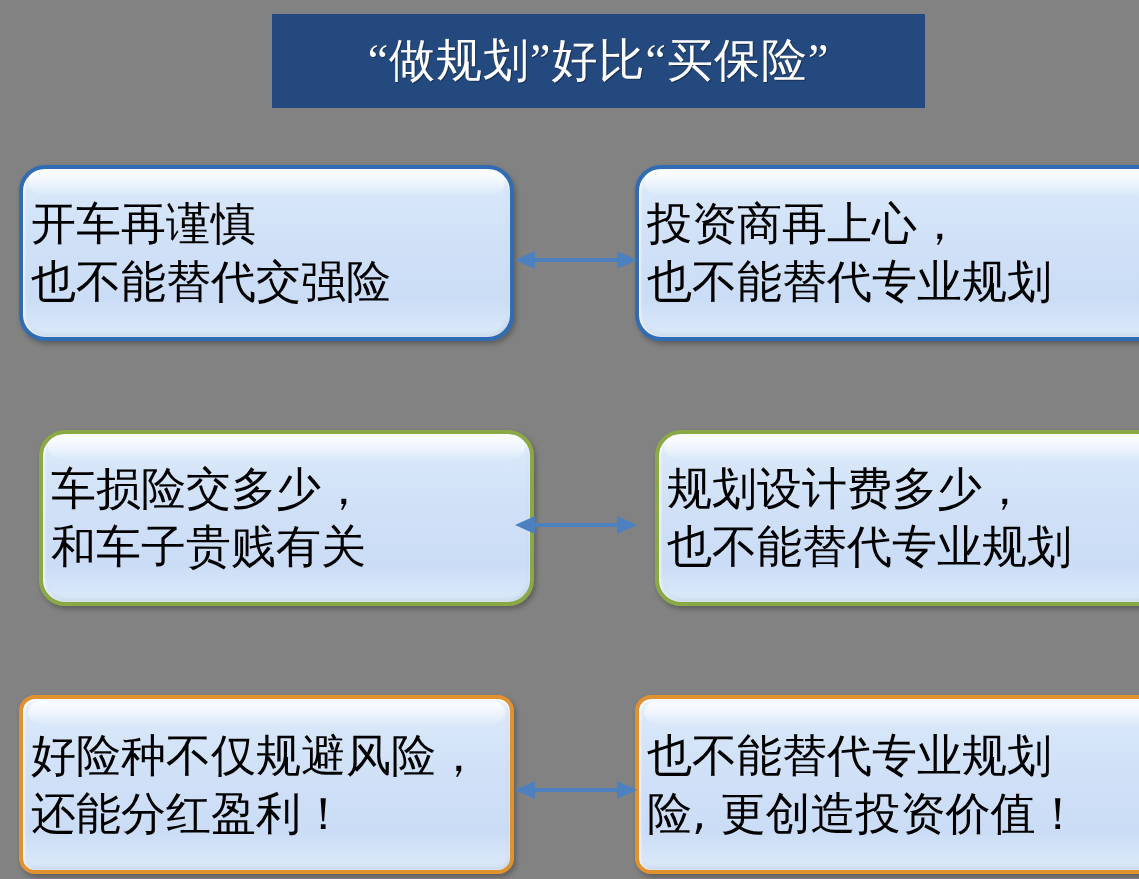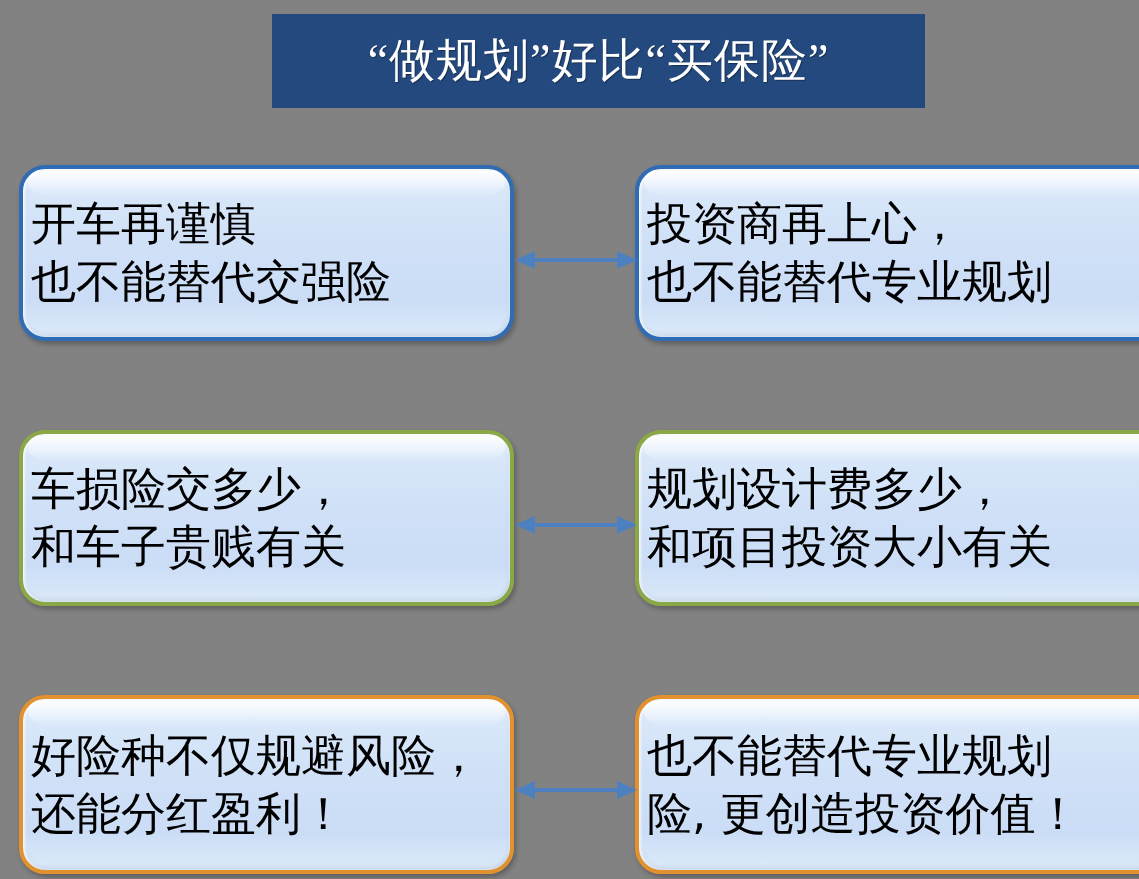--- a/index.html
+++ b/index.html
@@ -82,29 +82,29 @@
     line-height: 58px;
     padding-left: 8px;
     padding-right: 6px;
     white-space: pre-line;
     font-family: "DejaVu Sans", "Liberation Sans", sans-serif;
     font-weight: 400;
   }
 
   
   .border-blue   { border-color: #2f6cb4; }
-  .border-green  { border-color: #8aa846; }
+  .border-green  { border-color: #8aa846; margin-left: 20px; }
   .border-orange { border-color: #e2912f; }
 
   
   .col-left  { left: 19px;  width: 495px; }
   .col-right { left: 635px; width: 546px; }
   .row-1 { top: 165px; height: 176px; }
   .row-2 { top: 430px; height: 176px; }
-  .row-3 { top: 695px; height: 179px; }
+  .row-3 { top: 695px; height: 179px; border-radius: 16px; }
 
   
   .arrow {
     position: absolute;
     left: 515px;
     width: 122px;
     height: 34px;
   }
   .arrow-r1 { top: 243px; }
   .arrow-r2 { top: 508px; }
@@ -136,21 +136,21 @@
   </svg>
 </div>
 
 <div class="rbox col-left row-2 border-green">
   <div class="box-text">车损险交多少，
 和车子贵贱有关</div>
 </div>
 
 <div class="rbox col-right row-2 border-green">
   <div class="box-text">规划设计费多少，
-和项目投资大小有关</div>
+也不能替代专业规划</div>
 </div>
 
 <div class="arrow arrow-r2">
   <svg viewBox="0 0 122 34" xmlns="http://www.w3.org/2000/svg" aria-hidden="true">
     <line x1="16" y1="17" x2="106" y2="17" stroke="#4d80bf" stroke-width="4"></line>
     <polygon points="0,17 20,8 20,26" fill="#4d80bf"></polygon>
     <polygon points="122,17 102,8 102,26" fill="#4d80bf"></polygon>
   </svg>
 </div>
 

